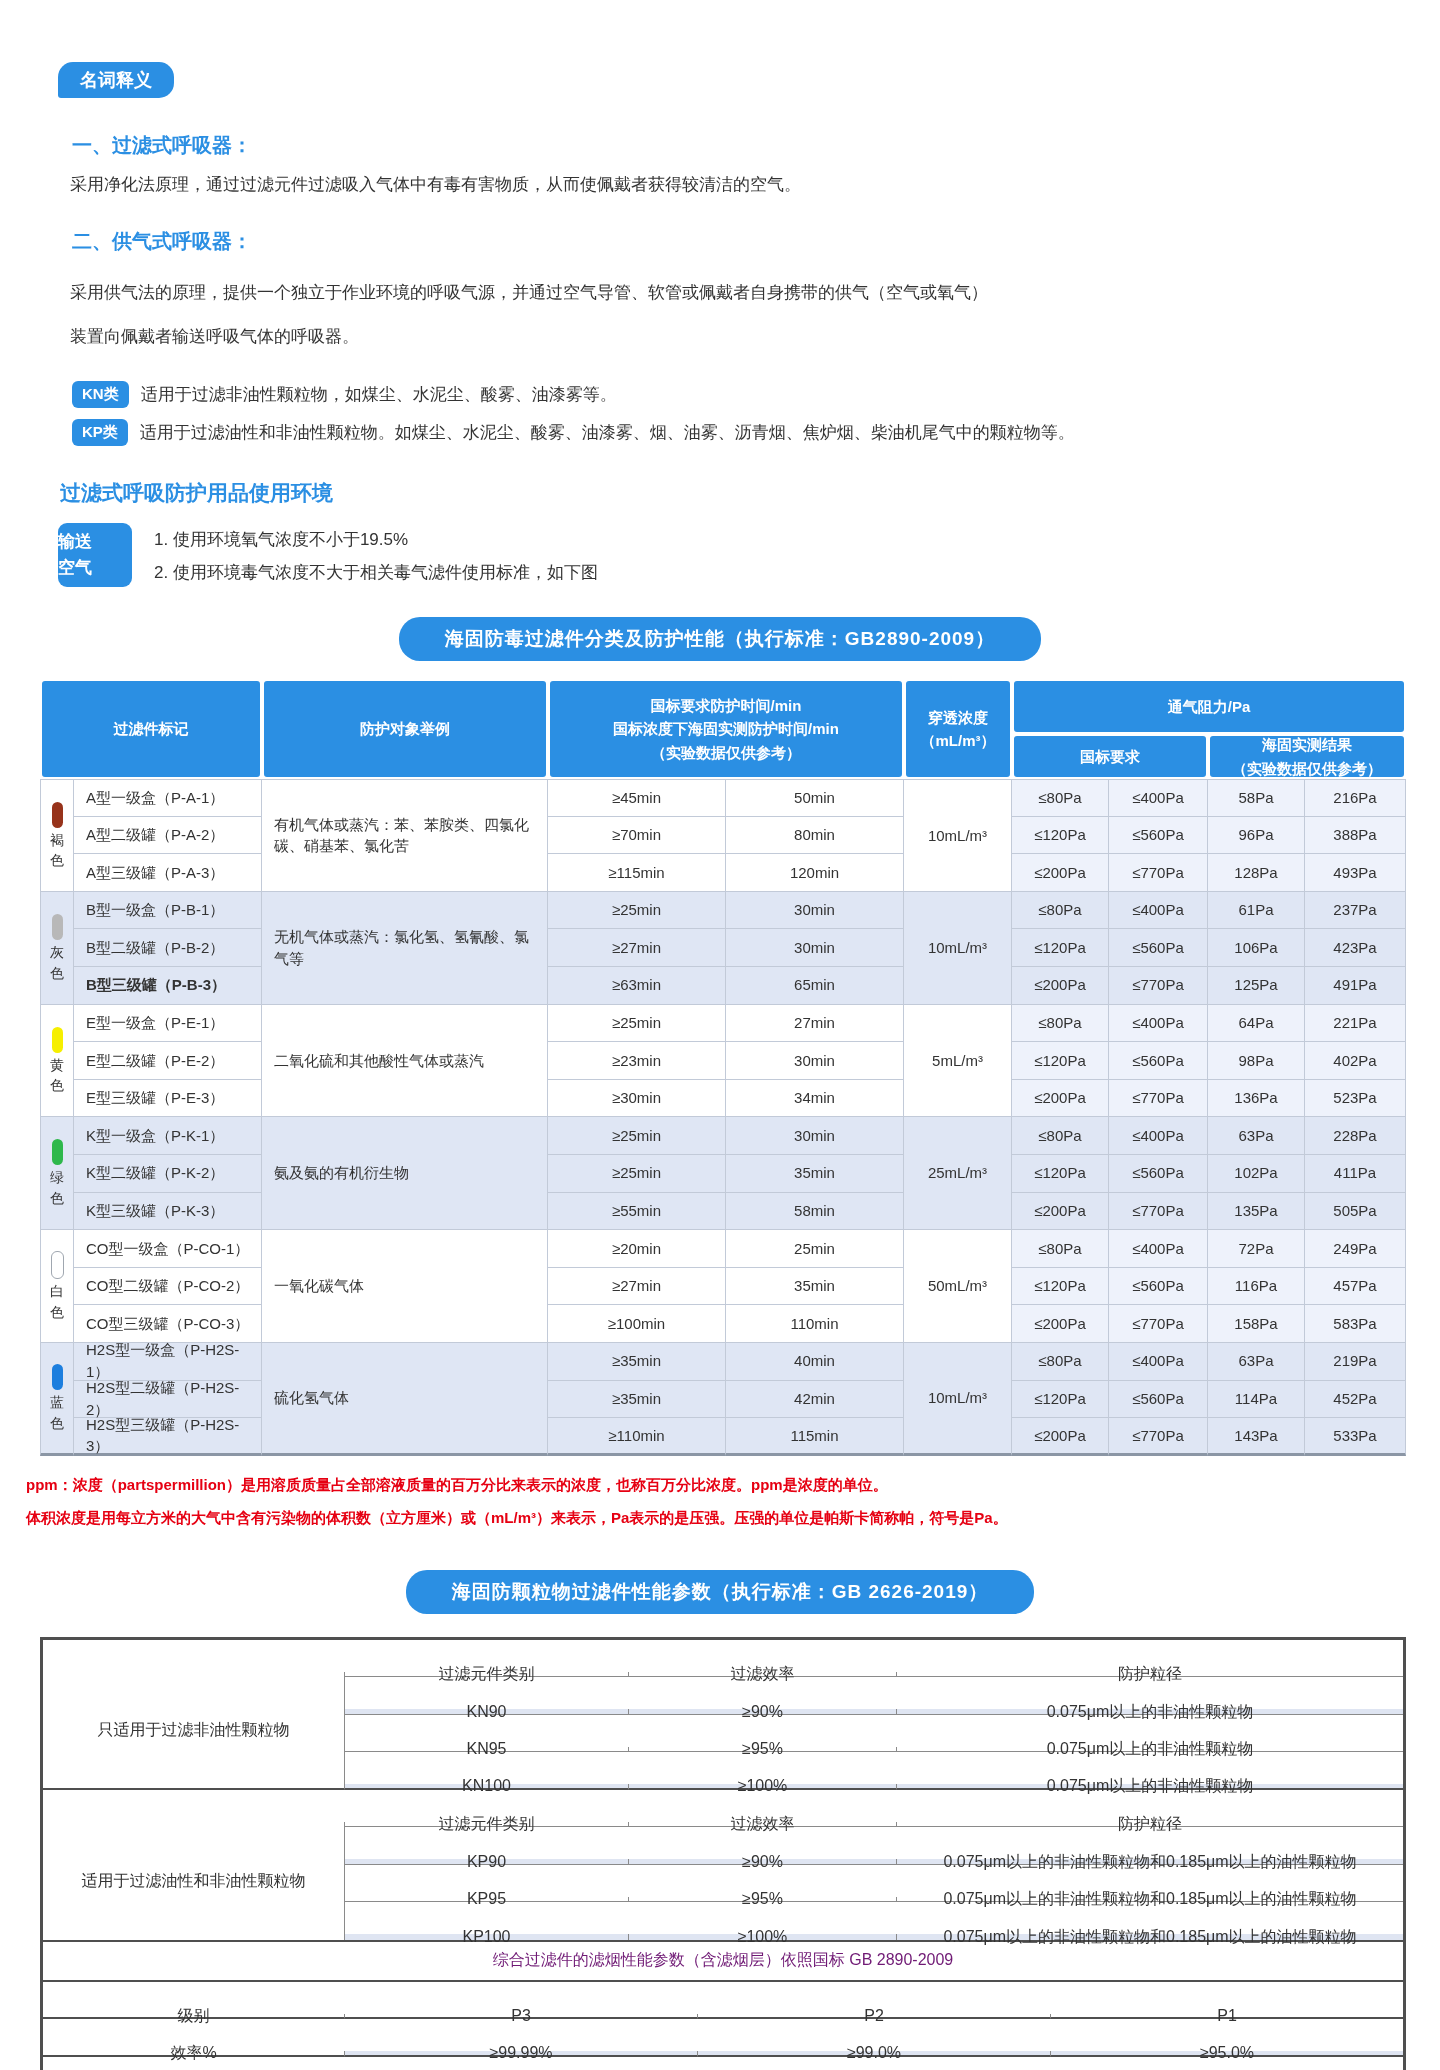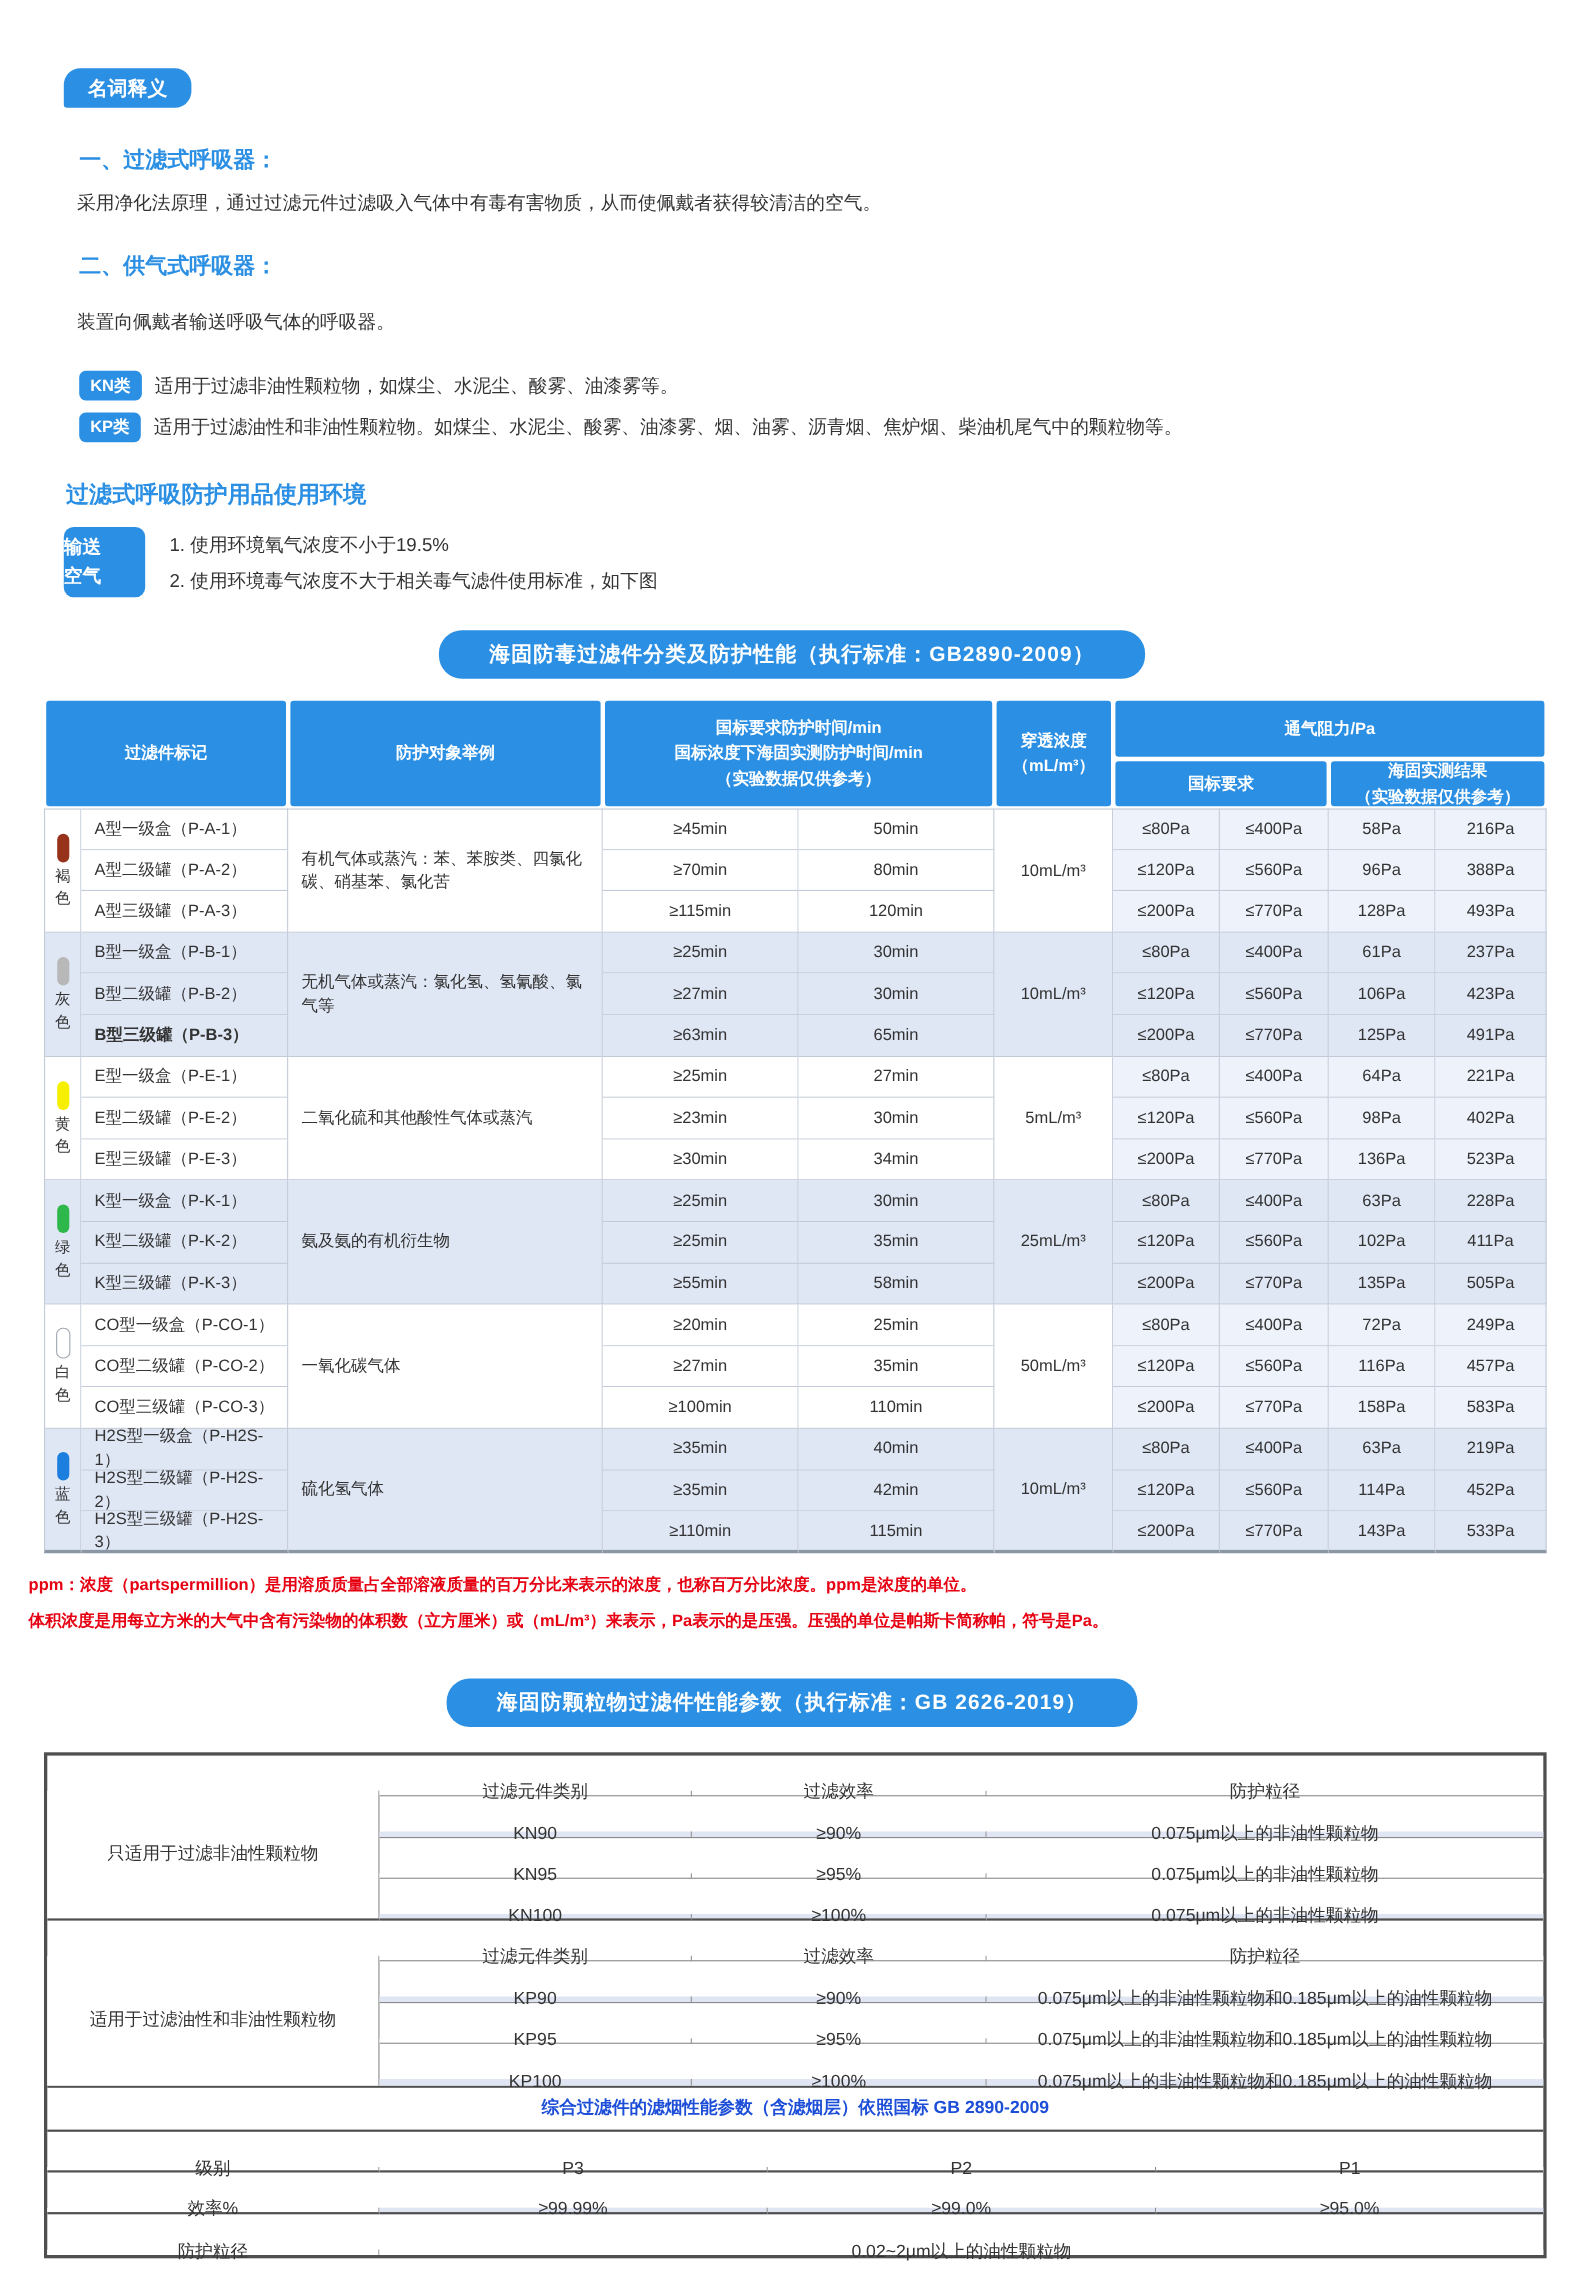--- a/index.html
+++ b/index.html
@@ -52,35 +52,36 @@
   
   .t2wrap{margin:23px 0 0 40px;width:1366px;box-sizing:border-box;border:3px solid #4f4f4f;}
   .g2a{display:grid;grid-template-columns:302px 284px 268px 506px;grid-auto-rows:37.5px;}
   .g2b{display:grid;grid-template-columns:302px 353px 353px 352px;grid-auto-rows:37.5px;}
   .t2c{display:flex;align-items:center;justify-content:center;font-size:16px;color:#333;background:#fff;
        border-right:1px solid #8a8a8a;border-bottom:1px solid #8a8a8a;text-align:center;line-height:1.35;margin-top:32px;}
   .t2c.lastcol{border-right:none;}
   .t2c.shade2{background:#dfe5f2;}
   .t2c.sep{border-bottom:2px solid #4f4f4f;}
   .t2c.nobot{border-bottom:none;}
-  .t2footer{height:38px;display:flex;align-items:center;justify-content:center;font-size:16px;color:#1d4ed8;
-            border-top:2px solid #4f4f4f;border-bottom:2px solid #4f4f4f;font-weight:bold;}
+  .t2footer{height:38px;display:flex;align-items:center;justify-content:center;font-size:16px;color:#701a75;
+            border-top:2px solid #4f4f4f;border-bottom:2px solid #4f4f4f;}
 </style>
 </head>
 <body>
 
 <div class="page">
 
   <div class="term-badge">名词释义</div>
 
   <div class="blue-h h-one">一、过滤式呼吸器：</div>
   <div class="para">采用净化法原理，通过过滤元件过滤吸入气体中有毒有害物质，从而使佩戴者获得较清洁的空气。</div>
 
   <div class="blue-h h-two">二、供气式呼吸器：</div>
   <div class="para2">
+    <div>采用供气法的原理，提供一个独立于作业环境的呼吸气源，并通过空气导管、软管或佩戴者自身携带的供气（空气或氧气）</div>
     <div>装置向佩戴者输送呼吸气体的呼吸器。</div>
   </div>
 
   <div class="kbadge-row first">
     <span class="kbadge">KN类</span>
     <span class="ktext">适用于过滤非油性颗粒物，如煤尘、水泥尘、酸雾、油漆雾等。</span>
   </div>
   <div class="kbadge-row">
     <span class="kbadge">KP类</span>
     <span class="ktext">适用于过滤油性和非油性颗粒物。如煤尘、水泥尘、酸雾、油漆雾、烟、油雾、沥青烟、焦炉烟、柴油机尾气中的颗粒物等。</span>

